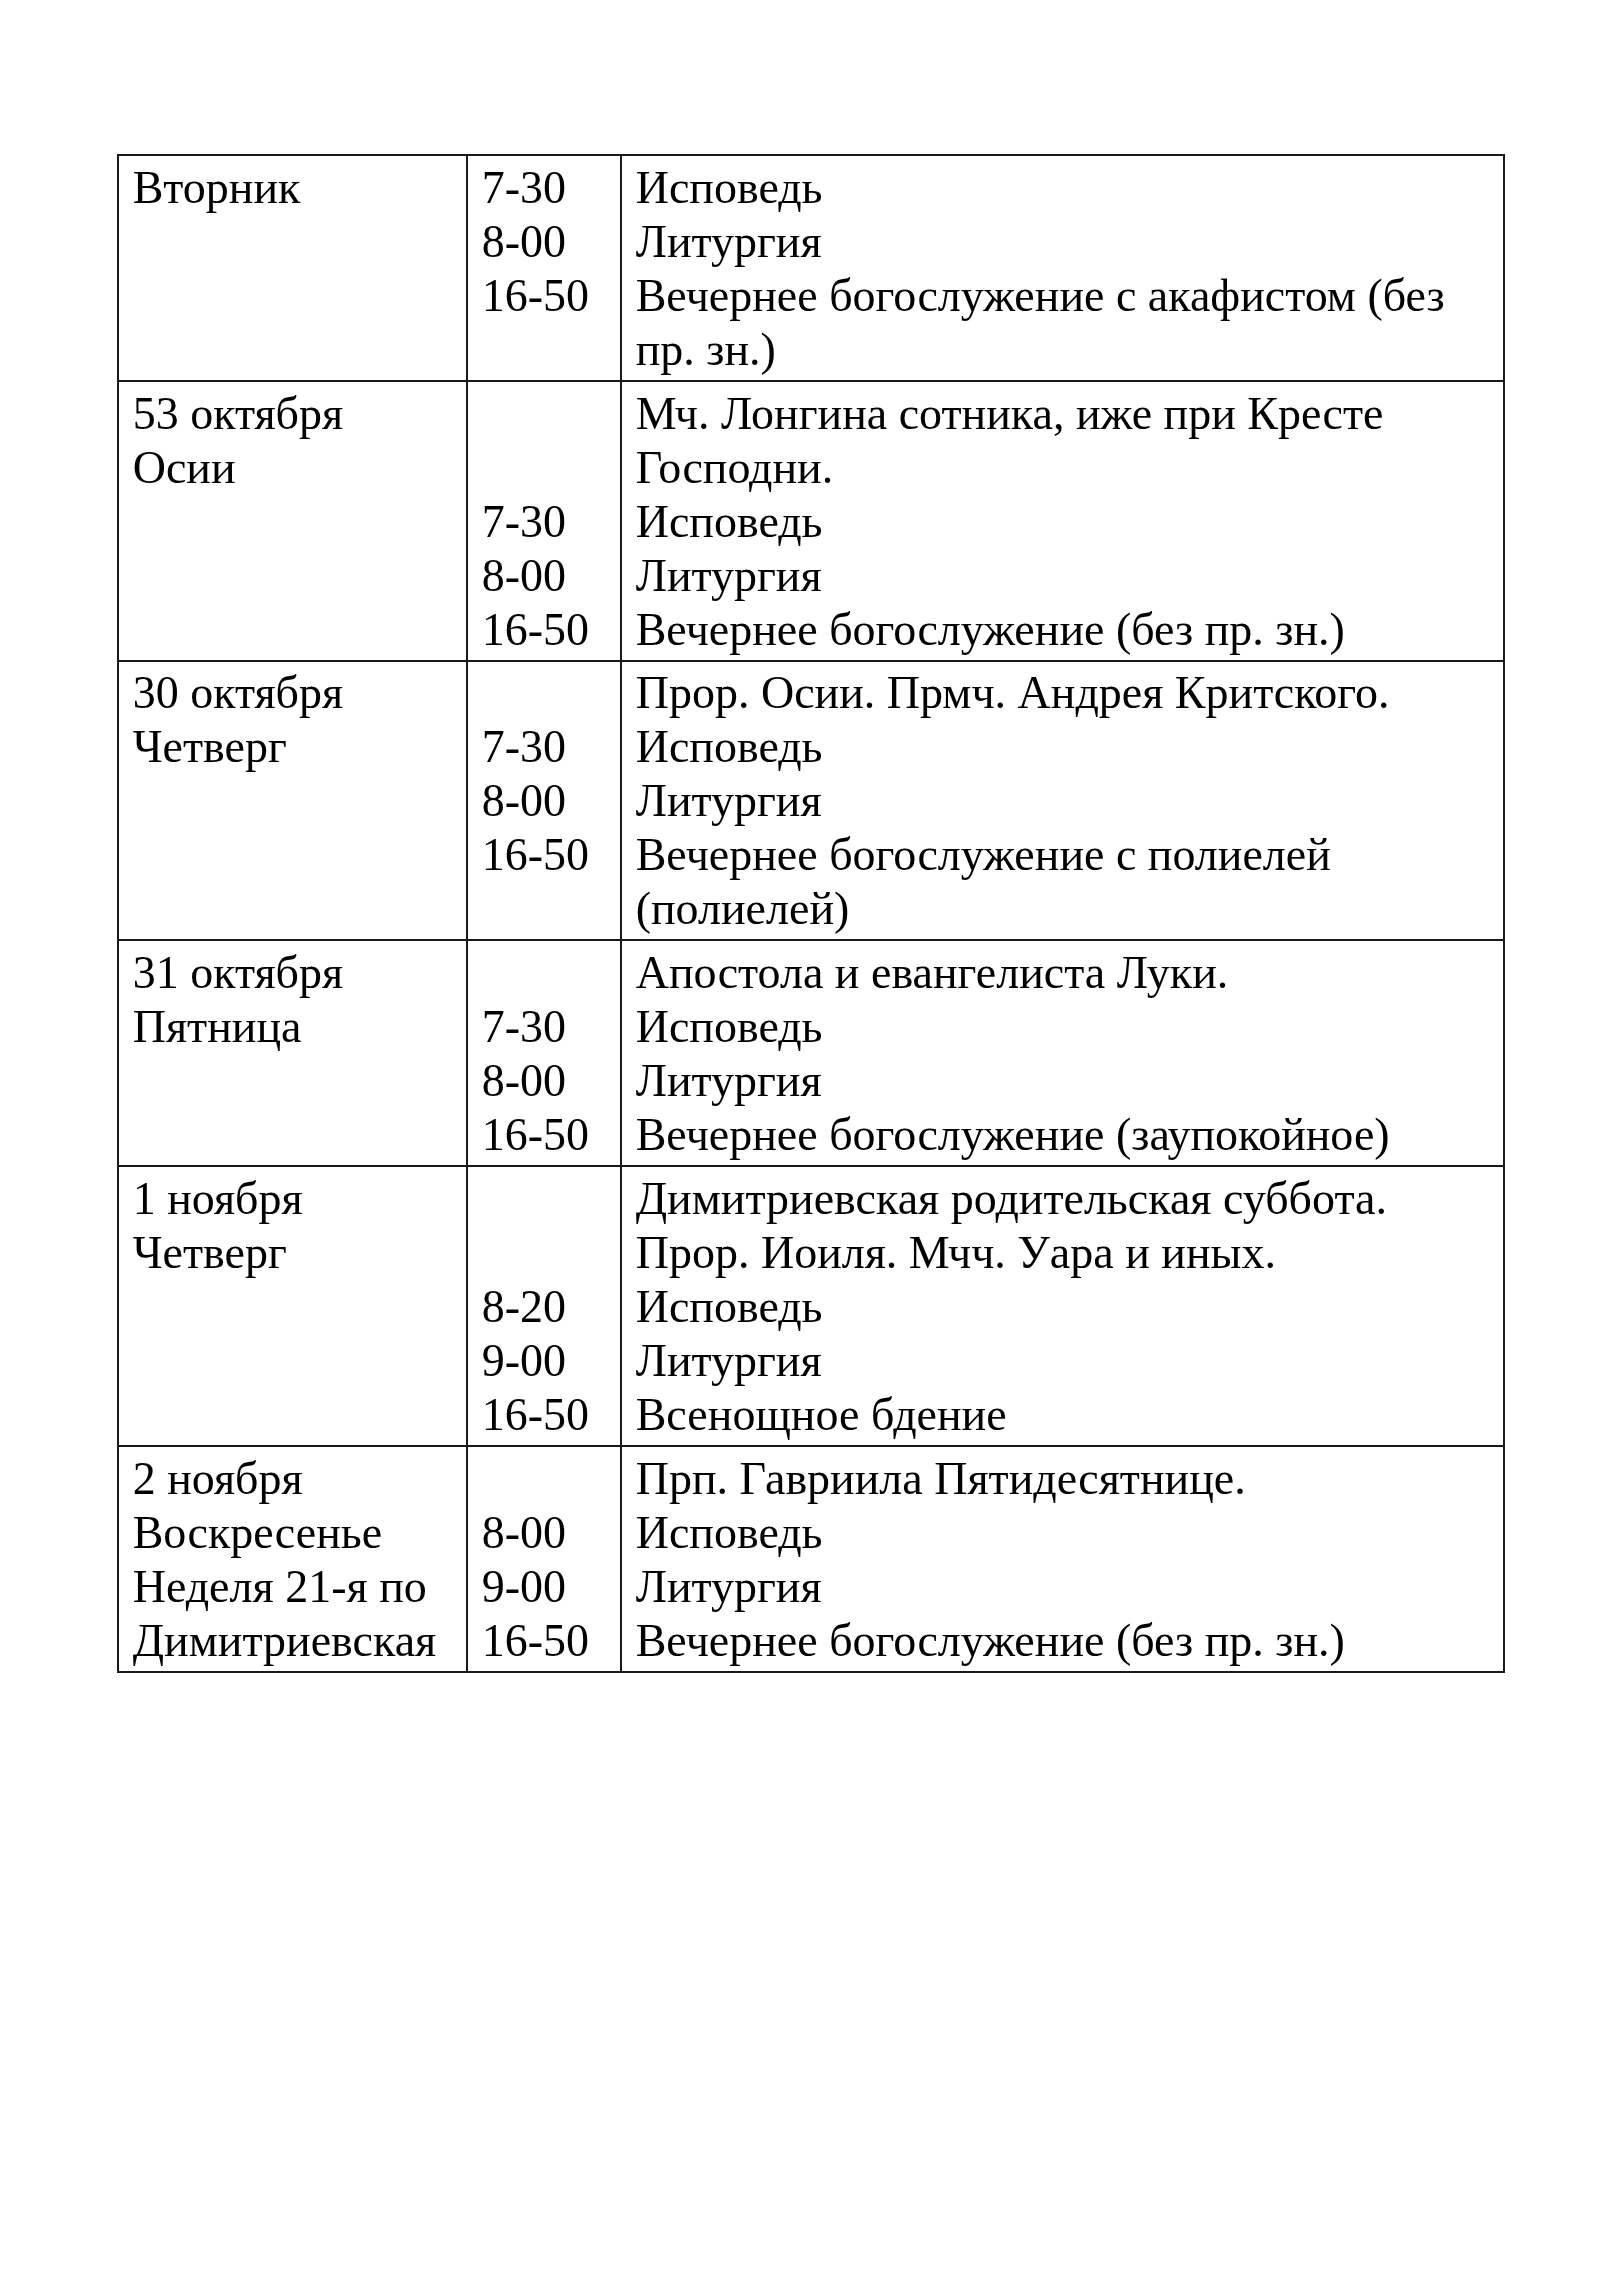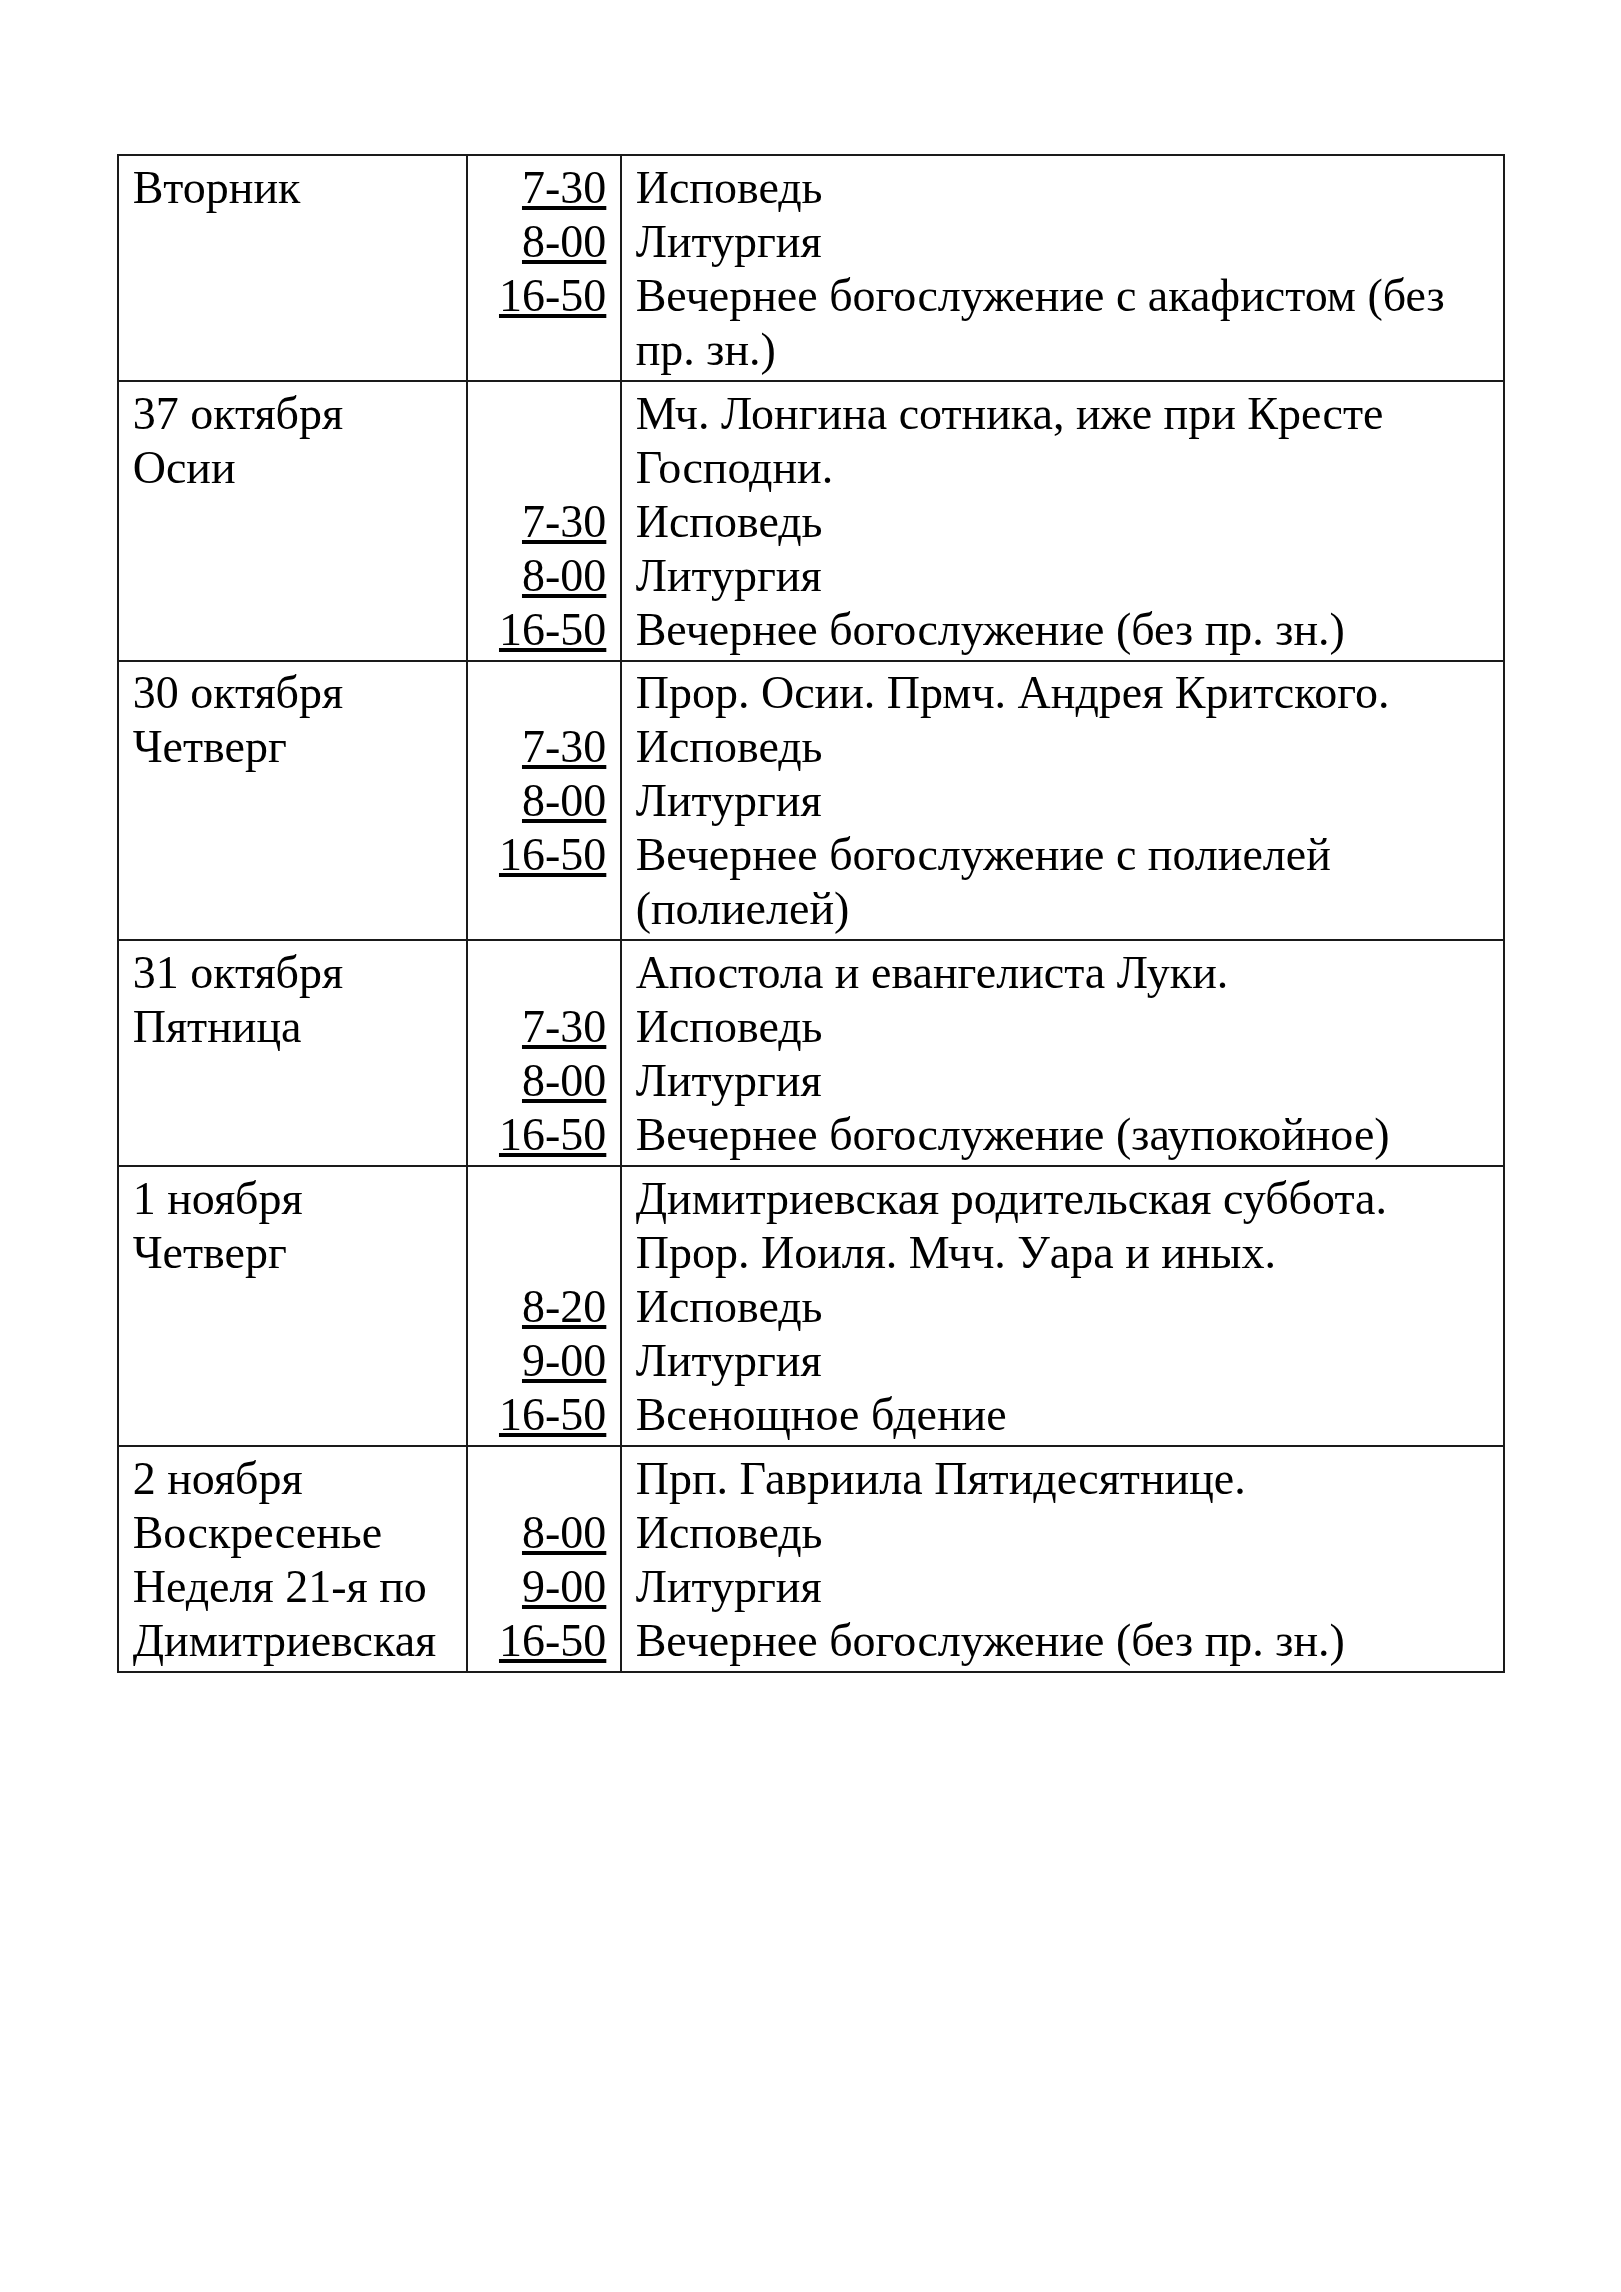--- a/index.html
+++ b/index.html
@@ -19,21 +19,21 @@
     width: 1386px;
     border-collapse: collapse;
     table-layout: fixed;
   }
   table.schedule td {
     border: 2px solid #1a1a1a;
     vertical-align: top;
     padding: 4.9px 13.7px 2.9px 13.7px;
   }
   td.c-day  { }
-  td.c-time { text-align: right; padding-right: 36px; text-decoration: underline; }
+  td.c-time { padding-right: 36px; }
   td.c-desc { }
   .ln {
     height: 54px;
     line-height: 54px;
     white-space: nowrap;
   }
 </style>
 </head>
 <body>
 
@@ -58,21 +58,21 @@
         <td class="c-desc">
           <div class="ln">Исповедь</div>
           <div class="ln">Литургия</div>
           <div class="ln">Вечернее богослужение с акафистом (без</div>
           <div class="ln">пр. зн.)</div>
         </td>
       </tr>
 
       <tr>
         <td class="c-day">
-          <div class="ln">37 октября</div>
+          <div class="ln">53 октября</div>
           <div class="ln">Осии</div>
         </td>
         <td class="c-time">
           <div class="ln"></div>
           <div class="ln"></div>
           <div class="ln">7-30</div>
           <div class="ln">8-00</div>
           <div class="ln">16-50</div>
         </td>
         <td class="c-desc">

